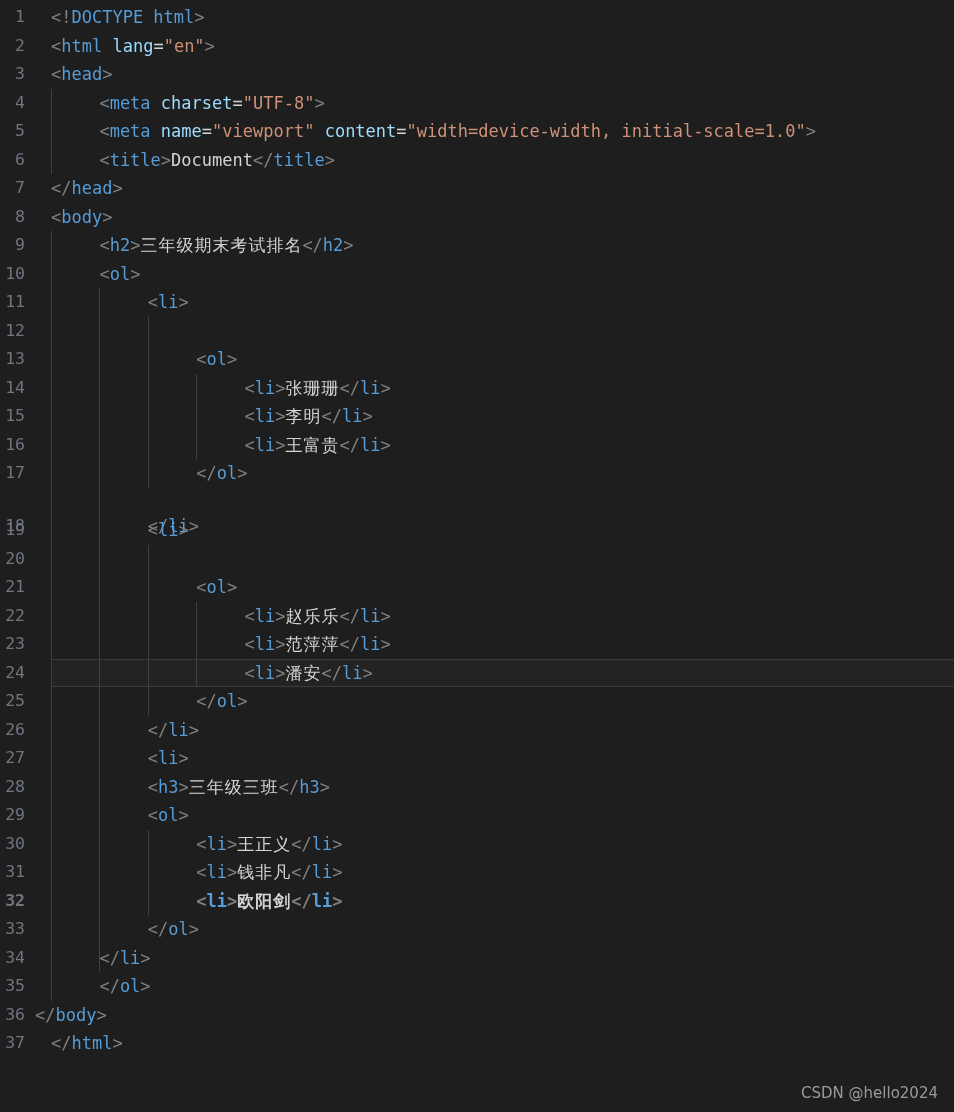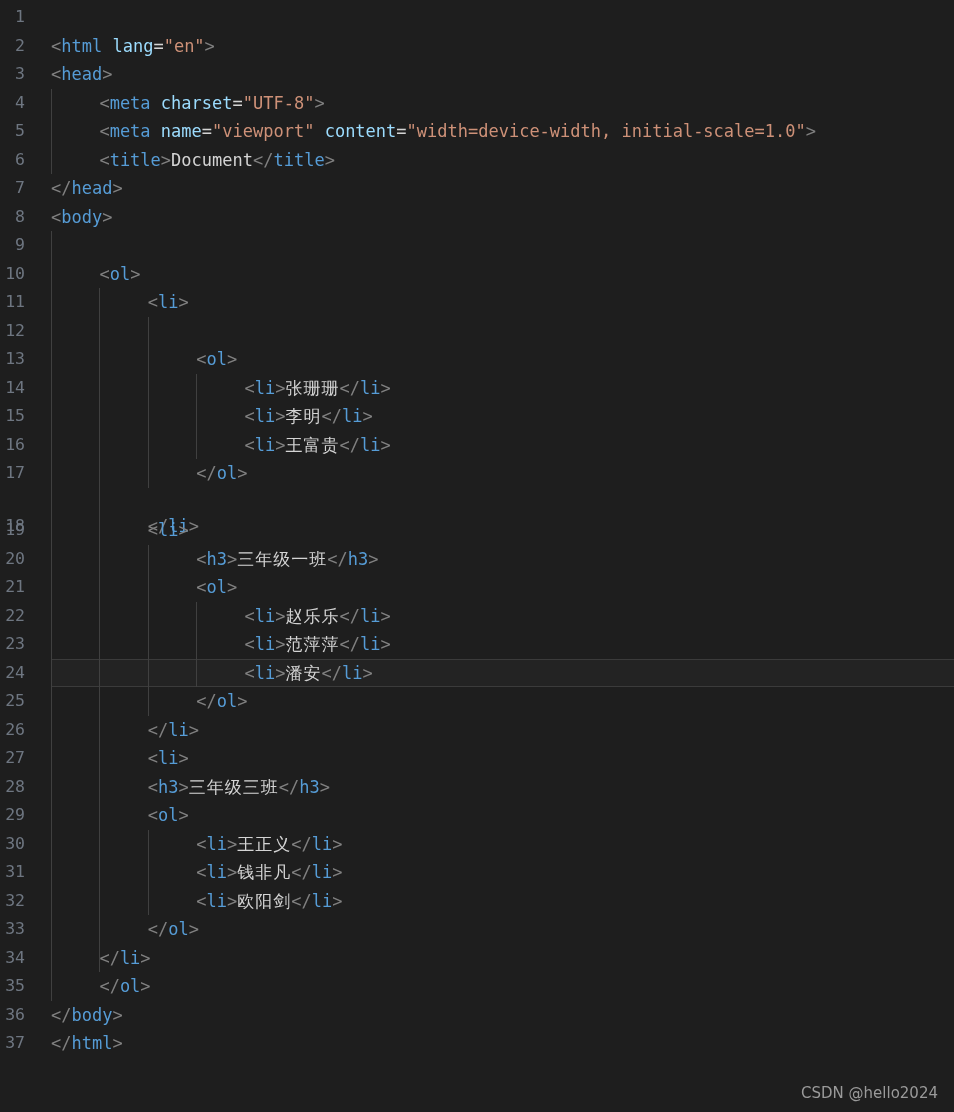--- a/index.html
+++ b/index.html
@@ -116,53 +116,53 @@
       <div class="indent-guide" style="left: 51px; top: 88.5px; height: 85.5px;"></div>
       <div class="indent-guide" style="left: 51px; top: 231px; height: 769.5px;"></div>
       <div class="indent-guide" style="left: 99.4px; top: 288px; height: 684px;"></div>
       <div class="indent-guide" style="left: 147.8px; top: 316.5px; height: 171px;"></div>
       <div class="indent-guide" style="left: 196.2px; top: 373.5px; height: 85.5px;"></div>
       <div class="indent-guide" style="left: 147.8px; top: 544.5px; height: 171px;"></div>
       <div class="indent-guide" style="left: 196.2px; top: 601.5px; height: 85.5px;"></div>
       <div class="indent-guide" style="left: 147.8px; top: 829.5px; height: 85.5px;"></div>
     </div>
   <div id="code-surface">
-      <div class="code-line" style="top: 0px; position: absolute; left: 0px; right: 0px;"><div class="gutter">1</div></div>
+      <div class="code-line" style="top: 0px; position: absolute; left: 0px; right: 0px;"><div class="gutter">1</div><div class="code-text" style="left: 51px;"><span class="t-brk">&lt;!</span><span class="t-tag">DOCTYPE html</span><span class="t-brk">&gt;</span></div></div>
       <div class="code-line" style="top: 28.5px; position: absolute; left: 0px; right: 0px;"><div class="gutter">2</div><div class="code-text" style="left: 51px;"><span class="t-brk">&lt;</span><span class="t-tag">html</span><span class="t-txt"> </span><span class="t-attr">lang</span><span class="t-eq">=</span><span class="t-str">"en"</span><span class="t-brk">&gt;</span></div></div>
       <div class="code-line" style="top: 57px; position: absolute; left: 0px; right: 0px;"><div class="gutter">3</div><div class="code-text" style="left: 51px;"><span class="t-brk">&lt;</span><span class="t-tag">head</span><span class="t-brk">&gt;</span></div></div>
       <div class="code-line" style="top: 85.5px; position: absolute; left: 0px; right: 0px;"><div class="gutter">4</div><div class="code-text" style="left: 99.4px;"><span class="t-brk">&lt;</span><span class="t-tag">meta</span><span class="t-txt"> </span><span class="t-attr">charset</span><span class="t-eq">=</span><span class="t-str">"UTF-8"</span><span class="t-brk">&gt;</span></div></div>
       <div class="code-line" style="top: 114px; position: absolute; left: 0px; right: 0px;"><div class="gutter">5</div><div class="code-text" style="left: 99.4px;"><span class="t-brk">&lt;</span><span class="t-tag">meta</span><span class="t-txt"> </span><span class="t-attr">name</span><span class="t-eq">=</span><span class="t-str">"viewport"</span><span class="t-txt"> </span><span class="t-attr">content</span><span class="t-eq">=</span><span class="t-str">"width=device-width, initial-scale=1.0"</span><span class="t-brk">&gt;</span></div></div>
       <div class="code-line" style="top: 142.5px; position: absolute; left: 0px; right: 0px;"><div class="gutter">6</div><div class="code-text" style="left: 99.4px;"><span class="t-brk">&lt;</span><span class="t-tag">title</span><span class="t-brk">&gt;</span><span class="t-txt">Document</span><span class="t-brk">&lt;/</span><span class="t-tag">title</span><span class="t-brk">&gt;</span></div></div>
       <div class="code-line" style="top: 171px; position: absolute; left: 0px; right: 0px;"><div class="gutter">7</div><div class="code-text" style="left: 51px;"><span class="t-brk">&lt;/</span><span class="t-tag">head</span><span class="t-brk">&gt;</span></div></div>
       <div class="code-line" style="top: 199.5px; position: absolute; left: 0px; right: 0px;"><div class="gutter">8</div><div class="code-text" style="left: 51px;"><span class="t-brk">&lt;</span><span class="t-tag">body</span><span class="t-brk">&gt;</span></div></div>
-      <div class="code-line" style="top: 228px; position: absolute; left: 0px; right: 0px;"><div class="gutter">9</div></div>
+      <div class="code-line" style="top: 228px; position: absolute; left: 0px; right: 0px;"><div class="gutter">9</div><div class="code-text" style="left: 99.4px;"><span class="t-brk">&lt;</span><span class="t-tag">h2</span><span class="t-brk">&gt;</span><span class="t-txt cjk">三年级期末考试排名</span><span class="t-brk">&lt;/</span><span class="t-tag">h2</span><span class="t-brk">&gt;</span></div></div>
       <div class="code-line" style="top: 256.5px; position: absolute; left: 0px; right: 0px;"><div class="gutter">10</div><div class="code-text" style="left: 99.4px;"><span class="t-brk">&lt;</span><span class="t-tag">ol</span><span class="t-brk">&gt;</span></div></div>
       <div class="code-line" style="top: 285px; position: absolute; left: 0px; right: 0px;"><div class="gutter">11</div><div class="code-text" style="left: 147.8px;"><span class="t-brk">&lt;</span><span class="t-tag">li</span><span class="t-brk">&gt;</span></div></div>
       <div class="code-line" style="top: 313.5px; position: absolute; left: 0px; right: 0px;"><div class="gutter">12</div></div>
       <div class="code-line" style="top: 342px; position: absolute; left: 0px; right: 0px;"><div class="gutter">13</div><div class="code-text" style="left: 196.2px;"><span class="t-brk">&lt;</span><span class="t-tag">ol</span><span class="t-brk">&gt;</span></div></div>
       <div class="code-line" style="top: 370.5px; position: absolute; left: 0px; right: 0px;"><div class="gutter">14</div><div class="code-text" style="left: 244.6px;"><span class="t-brk">&lt;</span><span class="t-tag">li</span><span class="t-brk">&gt;</span><span class="t-txt cjk">张珊珊</span><span class="t-brk">&lt;/</span><span class="t-tag">li</span><span class="t-brk">&gt;</span></div></div>
       <div class="code-line" style="top: 399px; position: absolute; left: 0px; right: 0px;"><div class="gutter">15</div><div class="code-text" style="left: 244.6px;"><span class="t-brk">&lt;</span><span class="t-tag">li</span><span class="t-brk">&gt;</span><span class="t-txt cjk">李明</span><span class="t-brk">&lt;/</span><span class="t-tag">li</span><span class="t-brk">&gt;</span></div></div>
       <div class="code-line" style="top: 427.5px; position: absolute; left: 0px; right: 0px;"><div class="gutter">16</div><div class="code-text" style="left: 244.6px;"><span class="t-brk">&lt;</span><span class="t-tag">li</span><span class="t-brk">&gt;</span><span class="t-txt cjk">王富贵</span><span class="t-brk">&lt;/</span><span class="t-tag">li</span><span class="t-brk">&gt;</span></div></div>
       <div class="code-line" style="top: 456px; position: absolute; left: 0px; right: 0px;"><div class="gutter">17</div><div class="code-text" style="left: 196.2px;"><span class="t-brk">&lt;/</span><span class="t-tag">ol</span><span class="t-brk">&gt;</span></div></div>
       <div class="code-line" style="top: 484.5px; position: absolute; left: 0px; right: 0px; margin-top: 24px;"><div class="gutter">18</div><div class="code-text" style="left: 147.8px;"><span class="t-brk">&lt;/</span><span class="t-tag">li</span><span class="t-brk">&gt;</span></div></div>
       <div class="code-line" style="top: 513px; position: absolute; left: 0px; right: 0px;"><div class="gutter">19</div><div class="code-text" style="left: 147.8px;"><span class="t-brk">&lt;</span><span class="t-tag">li</span><span class="t-brk">&gt;</span></div></div>
-      <div class="code-line" style="top: 541.5px; position: absolute; left: 0px; right: 0px;"><div class="gutter">20</div><div class="code-text" style="left: 196.2px;"><span class="t-brk">&lt;</span><span class="t-tag">h3</span><span class="t-brk">&gt;</span><span class="t-txt cjk">三年级一班</span><span class="t-brk">&lt;/</span><span class="t-tag">h3</span><span class="t-brk">&gt;</span></div></div>
+      <div class="code-line" style="top: 541.5px; position: absolute; left: 0px; right: 0px;"><div class="gutter">20</div></div>
       <div class="code-line" style="top: 570px; position: absolute; left: 0px; right: 0px;"><div class="gutter">21</div><div class="code-text" style="left: 196.2px;"><span class="t-brk">&lt;</span><span class="t-tag">ol</span><span class="t-brk">&gt;</span></div></div>
       <div class="code-line" style="top: 598.5px; position: absolute; left: 0px; right: 0px;"><div class="gutter">22</div><div class="code-text" style="left: 244.6px;"><span class="t-brk">&lt;</span><span class="t-tag">li</span><span class="t-brk">&gt;</span><span class="t-txt cjk">赵乐乐</span><span class="t-brk">&lt;/</span><span class="t-tag">li</span><span class="t-brk">&gt;</span></div></div>
       <div class="code-line" style="top: 627px; position: absolute; left: 0px; right: 0px;"><div class="gutter">23</div><div class="code-text" style="left: 244.6px;"><span class="t-brk">&lt;</span><span class="t-tag">li</span><span class="t-brk">&gt;</span><span class="t-txt cjk">范萍萍</span><span class="t-brk">&lt;/</span><span class="t-tag">li</span><span class="t-brk">&gt;</span></div></div>
       <div class="code-line" style="top: 655.5px; position: absolute; left: 0px; right: 0px;"><div class="gutter">24</div><div class="code-text" style="left: 244.6px;"><span class="t-brk">&lt;</span><span class="t-tag">li</span><span class="t-brk">&gt;</span><span class="t-txt cjk">潘安</span><span class="t-brk">&lt;/</span><span class="t-tag">li</span><span class="t-brk">&gt;</span></div></div>
       <div class="code-line" style="top: 684px; position: absolute; left: 0px; right: 0px;"><div class="gutter">25</div><div class="code-text" style="left: 196.2px;"><span class="t-brk">&lt;/</span><span class="t-tag">ol</span><span class="t-brk">&gt;</span></div></div>
       <div class="code-line" style="top: 712.5px; position: absolute; left: 0px; right: 0px;"><div class="gutter">26</div><div class="code-text" style="left: 147.8px;"><span class="t-brk">&lt;/</span><span class="t-tag">li</span><span class="t-brk">&gt;</span></div></div>
       <div class="code-line" style="top: 741px; position: absolute; left: 0px; right: 0px;"><div class="gutter">27</div><div class="code-text" style="left: 147.8px;"><span class="t-brk">&lt;</span><span class="t-tag">li</span><span class="t-brk">&gt;</span></div></div>
       <div class="code-line" style="top: 769.5px; position: absolute; left: 0px; right: 0px;"><div class="gutter">28</div><div class="code-text" style="left: 147.8px;"><span class="t-brk">&lt;</span><span class="t-tag">h3</span><span class="t-brk">&gt;</span><span class="t-txt cjk">三年级三班</span><span class="t-brk">&lt;/</span><span class="t-tag">h3</span><span class="t-brk">&gt;</span></div></div>
       <div class="code-line" style="top: 798px; position: absolute; left: 0px; right: 0px;"><div class="gutter">29</div><div class="code-text" style="left: 147.8px;"><span class="t-brk">&lt;</span><span class="t-tag">ol</span><span class="t-brk">&gt;</span></div></div>
       <div class="code-line" style="top: 826.5px; position: absolute; left: 0px; right: 0px;"><div class="gutter">30</div><div class="code-text" style="left: 196.2px;"><span class="t-brk">&lt;</span><span class="t-tag">li</span><span class="t-brk">&gt;</span><span class="t-txt cjk">王正义</span><span class="t-brk">&lt;/</span><span class="t-tag">li</span><span class="t-brk">&gt;</span></div></div>
       <div class="code-line" style="top: 855px; position: absolute; left: 0px; right: 0px;"><div class="gutter">31</div><div class="code-text" style="left: 196.2px;"><span class="t-brk">&lt;</span><span class="t-tag">li</span><span class="t-brk">&gt;</span><span class="t-txt cjk">钱非凡</span><span class="t-brk">&lt;/</span><span class="t-tag">li</span><span class="t-brk">&gt;</span></div></div>
-      <div class="code-line" style="top: 883.5px; position: absolute; left: 0px; right: 0px;"><div class="gutter">32</div><div class="code-text" style="left: 196.2px;"><span class="t-brk">&lt;</span><span class="t-tag">li</span><span class="t-brk">&gt;</span><span class="t-txt cjk">欧阳剑</span><span class="t-brk">&lt;/</span><span class="t-tag">li</span><span class="t-brk">&gt;</span></div></div>
+      <div class="code-line" style="top: 883.5px; position: absolute; left: 0px; right: 0px; font-weight: bold;"><div class="gutter">32</div><div class="code-text" style="left: 196.2px;"><span class="t-brk">&lt;</span><span class="t-tag">li</span><span class="t-brk">&gt;</span><span class="t-txt cjk">欧阳剑</span><span class="t-brk">&lt;/</span><span class="t-tag">li</span><span class="t-brk">&gt;</span></div></div>
       <div class="code-line" style="top: 912px; position: absolute; left: 0px; right: 0px;"><div class="gutter">33</div><div class="code-text" style="left: 147.8px;"><span class="t-brk">&lt;/</span><span class="t-tag">ol</span><span class="t-brk">&gt;</span></div></div>
       <div class="code-line" style="top: 940.5px; position: absolute; left: 0px; right: 0px;"><div class="gutter">34</div><div class="code-text" style="left: 99.4px;"><span class="t-brk">&lt;/</span><span class="t-tag">li</span><span class="t-brk">&gt;</span></div></div>
       <div class="code-line" style="top: 969px; position: absolute; left: 0px; right: 0px;"><div class="gutter">35</div><div class="code-text" style="left: 99.4px;"><span class="t-brk">&lt;/</span><span class="t-tag">ol</span><span class="t-brk">&gt;</span></div></div>
-      <div class="code-line" style="top: 997.5px; position: absolute; left: 0px; right: 0px;"><div class="gutter">36</div><div class="code-text" style="left: 51px;"><span class="t-brk">&lt;/</span><span class="t-tag">body</span><span class="t-brk">&gt;</span></div></div>
+      <div class="code-line" style="top: 997.5px; position: absolute; left: 0px; right: 0px;"><div class="gutter">36</div><div class="code-text" style="left: 35px;"><span class="t-brk">&lt;/</span><span class="t-tag">body</span><span class="t-brk">&gt;</span></div></div>
       <div class="code-line" style="top: 1026px; position: absolute; left: 0px; right: 0px;"><div class="gutter">37</div><div class="code-text" style="left: 51px;"><span class="t-brk">&lt;/</span><span class="t-tag">html</span><span class="t-brk">&gt;</span></div></div>
     </div>
 
   <div id="watermark">CSDN @hello2024</div>
 </div>
 
 </body></html>

